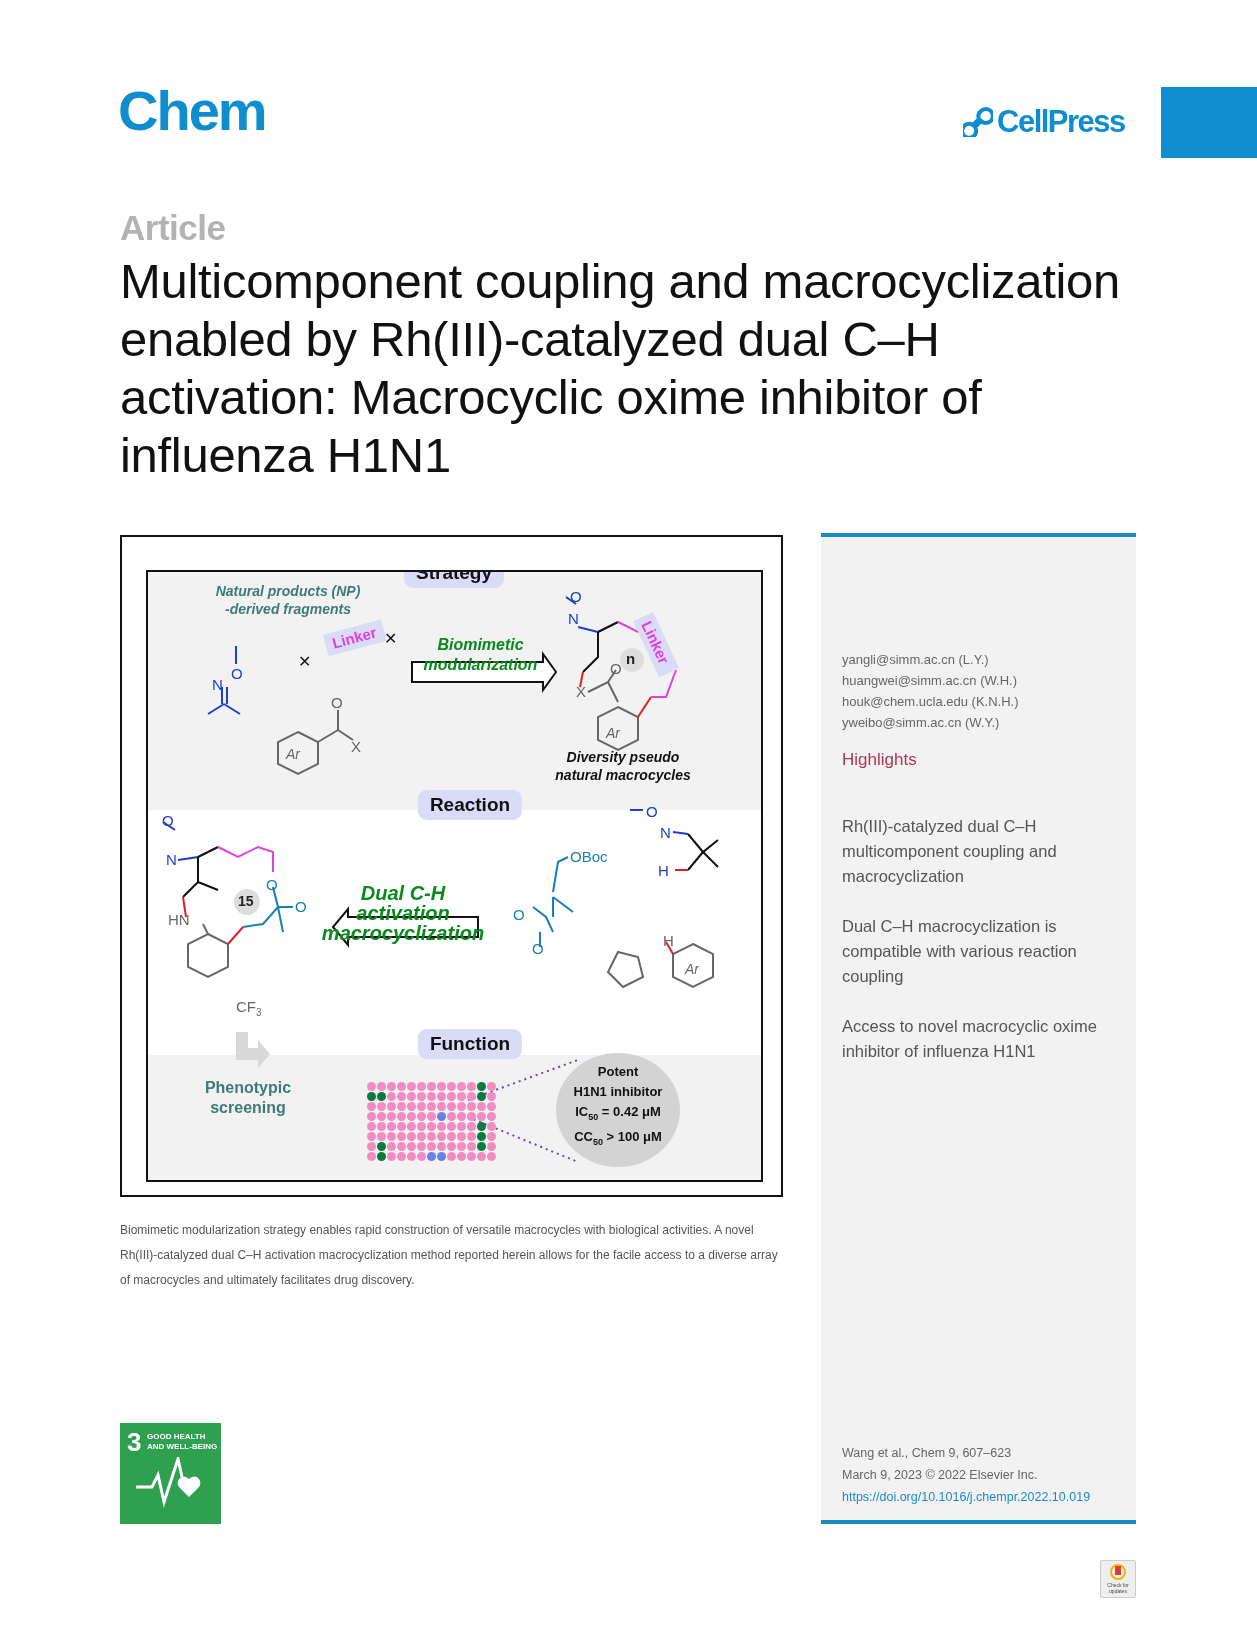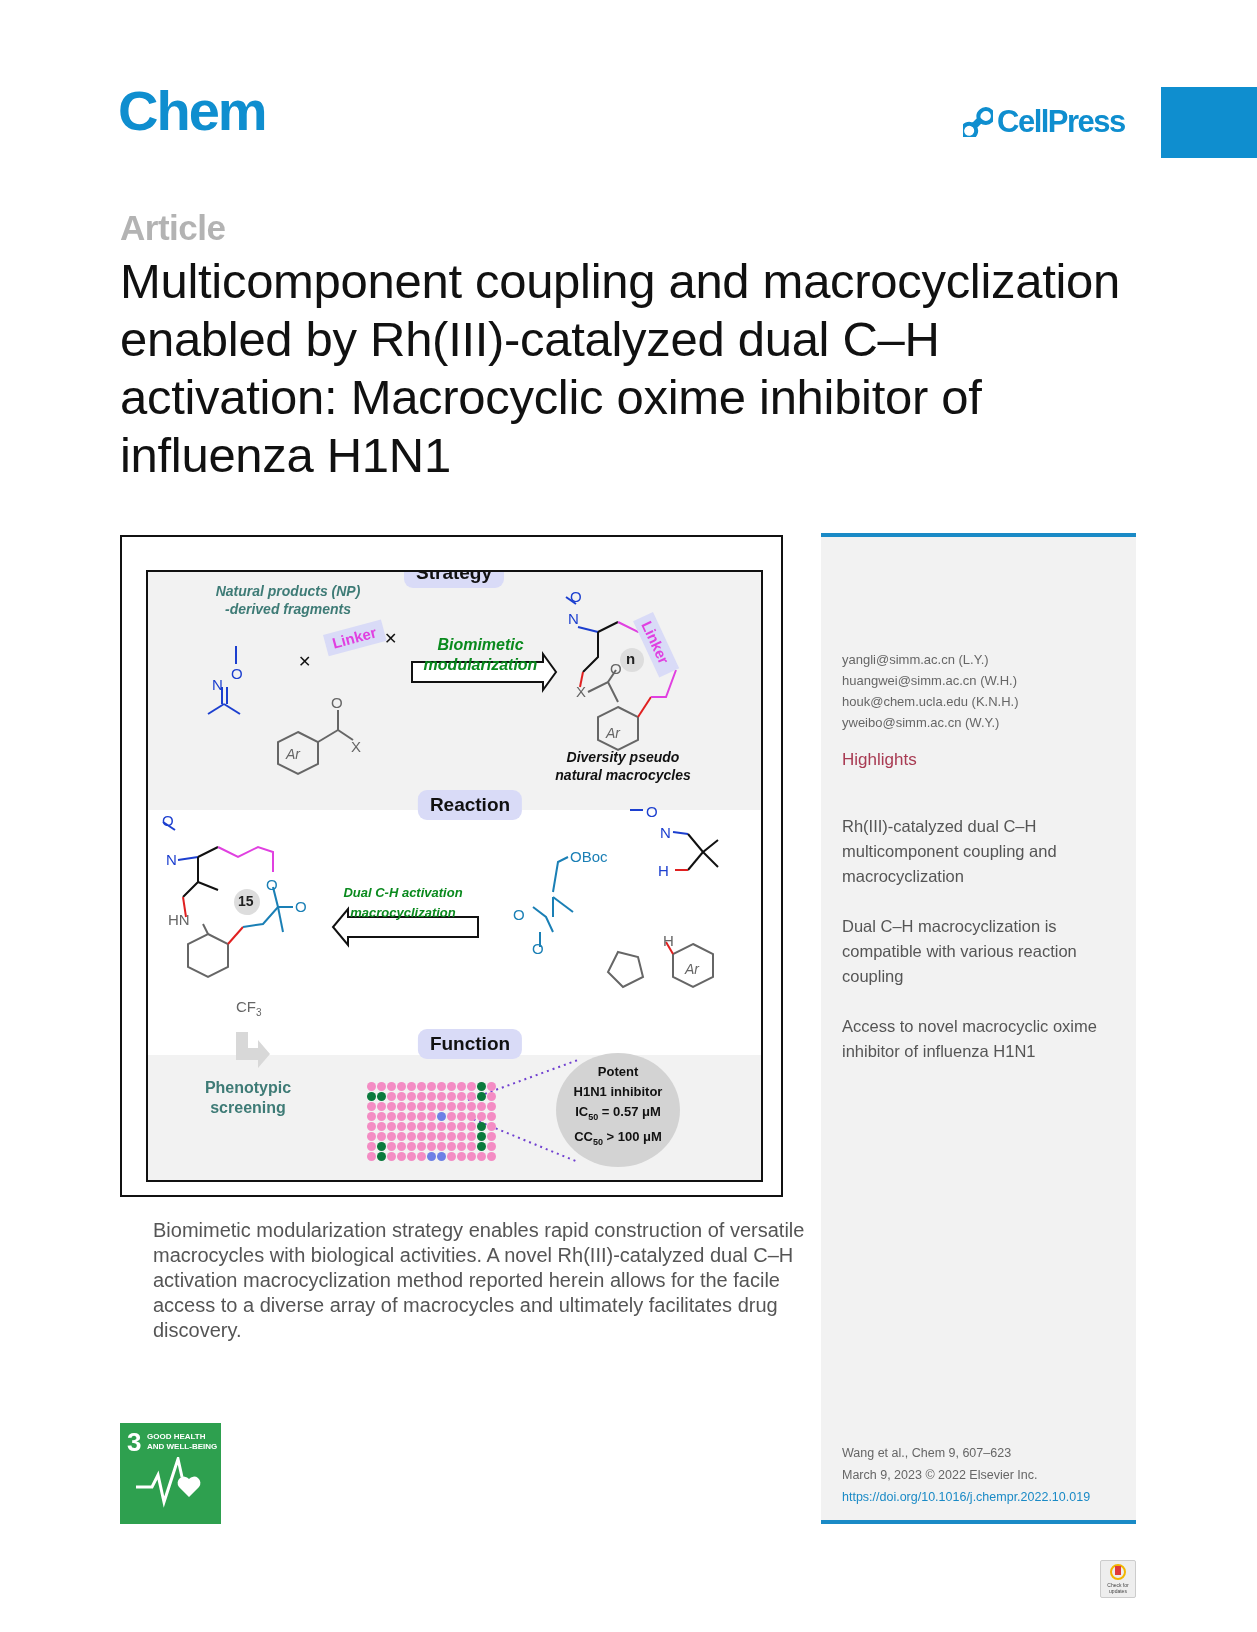--- a/index.html
+++ b/index.html
@@ -10,21 +10,21 @@
   .cellpress svg{margin-right:4px;}
   .blue-tab{left:1161px;top:87px;width:96px;height:71px;background:#0f8ecf;}
   .article{left:120px;top:208px;font-size:35px;font-weight:bold;color:#b3b3b3;letter-spacing:-0.5px;}
   .title{left:120px;top:252px;width:1000px;font-size:49px;line-height:58px;font-weight:normal;color:#111;letter-spacing:-0.3px;}
   .ga-outer{left:120px;top:535px;width:663px;height:662px;border:2px solid #111;box-sizing:border-box;background:#fff;}
   .ga-inner{left:146px;top:570px;width:617px;height:612px;border:2px solid #111;box-sizing:border-box;background:#fff;overflow:hidden;}
   .band-top{left:0;top:0;width:100%;height:238px;background:#f2f2f2;}
   .band-bot{left:0;top:483px;width:100%;height:130px;background:#f2f2f2;}
   .pill{position:absolute;background:#d9dbf7;border-radius:9px;font-weight:bold;font-size:19px;color:#111;padding:4px 12px;transform:translateX(-50%);}
   .it{font-style:italic;font-weight:bold;}
-  .caption{left:120px;top:1218px;width:660px;font-size:20px;line-height:25px;color:#555;margin-left:33px;}
+  .caption{left:120px;top:1218px;width:660px;font-size:12px;line-height:25px;color:#555;}
   .sidebar{left:821px;top:533px;width:315px;height:991px;background:#f2f2f2;border-top:4px solid #1a8ac6;border-bottom:4px solid #1a8ac6;box-sizing:border-box;}
   .authors{left:21px;top:12px;width:290px;font-size:18px;line-height:29px;color:#555;}
   .emails{left:21px;top:112px;font-size:13px;line-height:21px;color:#666;}
   .hl-title{left:21px;top:213px;font-size:17px;color:#a83a52;}
   .hl-list{left:21px;top:237px;width:290px;font-size:16.5px;line-height:25px;color:#555;margin-top:40px;}
   .hl-item{margin-bottom:25px;}
   .cite{left:21px;top:905px;font-size:12.5px;line-height:22px;color:#666;}
   .doi{color:#1a8ac6;}
   .sdg{left:120px;top:1423px;width:101px;height:101px;background:#2ea04f;color:#fff;}
   .update{left:1100px;top:1560px;width:34px;height:36px;background:#eee;border:1px solid #ccc;border-radius:2px;font-size:5px;text-align:center;color:#444;}
@@ -174,21 +174,21 @@
   <div class="abs it" style="left:255px;top:63px;width:155px;text-align:center;font-size:16px;line-height:20px;color:#0a8a1e;">
     <div>Biomimetic</div>
     <div>modularization</div>
   </div>
   <div class="abs" style="left:478px;top:78px;font-size:15px;font-weight:bold;">n</div>
   <div class="abs it" style="left:395px;top:176px;width:160px;text-align:center;font-size:14px;line-height:18px;color:#111;">
     <div>Diversity pseudo</div>
     <div>natural macrocycles</div>
   </div>
 
-  <div class="abs it" style="left:170px;top:311px;width:170px;text-align:center;font-size:13px;line-height:20px;color:#0a8a1e;">
+  <div class="abs it" style="left:170px;top:311px;width:170px;text-align:center;font-size:20px;line-height:20px;color:#0a8a1e;">
     <div>Dual C-H activation</div>
     <div>macrocyclization</div>
   </div>
   <div class="abs" style="left:90px;top:321px;font-size:14px;font-weight:bold;">15</div>
 
   <div class="abs" style="left:40px;top:506px;width:120px;text-align:center;font-size:16px;line-height:20px;font-weight:bold;color:#3e7b76;">
     <div>Phenotypic</div>
     <div>screening</div>
   </div>
   <div class="abs" id="well-grid" style="left:219px;top:510px;width:130px;height:80px;">
@@ -293,21 +293,21 @@
       <div style="position: absolute; width: 9px; height: 9px; border-radius: 50%; left: 70px; top: 70px; background: rgb(109, 128, 230);"></div>
       <div style="position: absolute; width: 9px; height: 9px; border-radius: 50%; left: 80px; top: 70px; background: rgb(244, 140, 196);"></div>
       <div style="position: absolute; width: 9px; height: 9px; border-radius: 50%; left: 90px; top: 70px; background: rgb(244, 140, 196);"></div>
       <div style="position: absolute; width: 9px; height: 9px; border-radius: 50%; left: 100px; top: 70px; background: rgb(244, 140, 196);"></div>
       <div style="position: absolute; width: 9px; height: 9px; border-radius: 50%; left: 110px; top: 70px; background: rgb(244, 140, 196);"></div>
       <div style="position: absolute; width: 9px; height: 9px; border-radius: 50%; left: 120px; top: 70px; background: rgb(244, 140, 196);"></div>
     </div>
   <div class="abs" style="left:410px;top:490px;width:120px;text-align:center;font-size:13px;line-height:20px;font-weight:bold;color:#111;">
     <div>Potent</div>
     <div>H1N1 inhibitor</div>
-    <div><span>IC</span><sub style="font-size:9px">50</sub><span> = 0.57 μM</span></div>
+    <div><span>IC</span><sub style="font-size:9px">50</sub><span> = 0.42 μM</span></div>
     <div><span>CC</span><sub style="font-size:9px">50</sub><span> &gt; 100 μM</span></div>
   </div>
 </div>
 
 <div class="abs caption">Biomimetic modularization strategy enables rapid construction of versatile macrocycles with biological activities. A novel Rh(III)-catalyzed dual C–H activation macrocyclization method reported herein allows for the facile access to a diverse array of macrocycles and ultimately facilitates drug discovery.</div>
 
 <div class="abs sidebar">
   <div class="abs emails">
     <div>yangli@simm.ac.cn (L.Y.)</div>
     <div>huangwei@simm.ac.cn (W.H.)</div>

